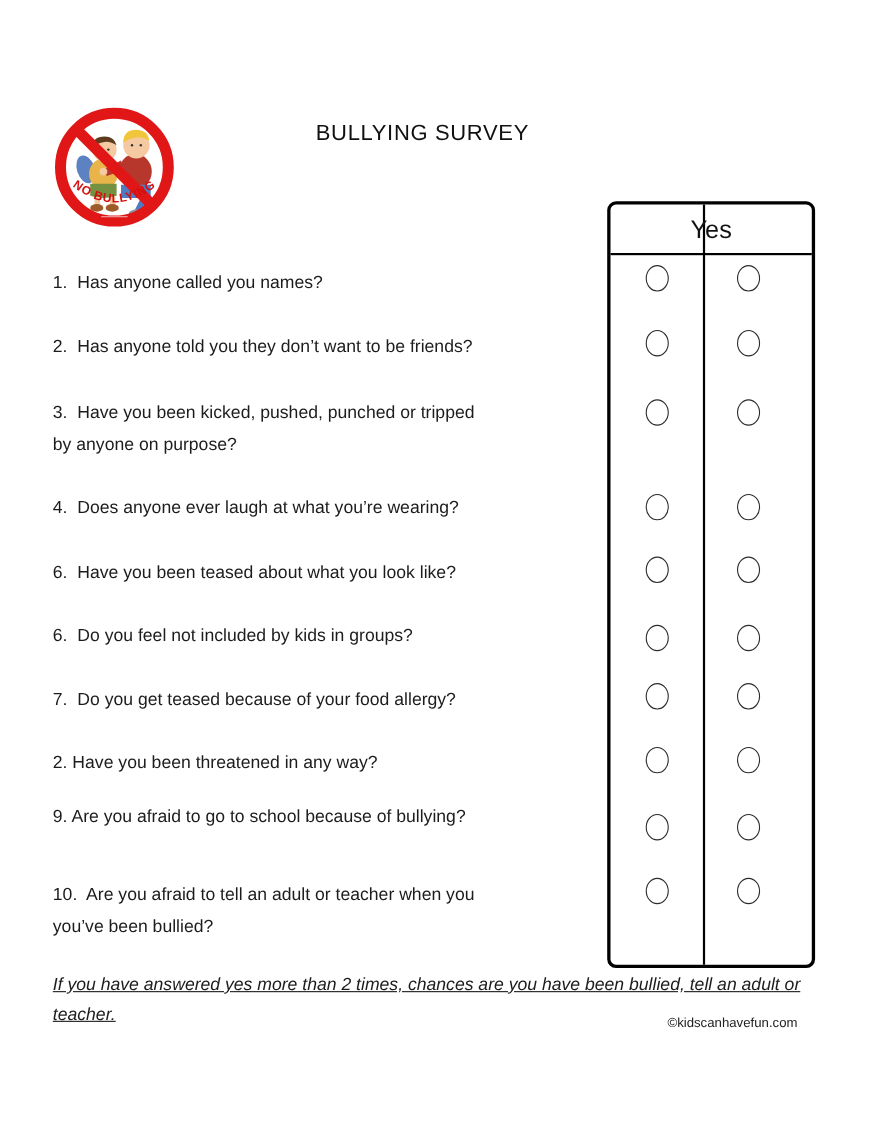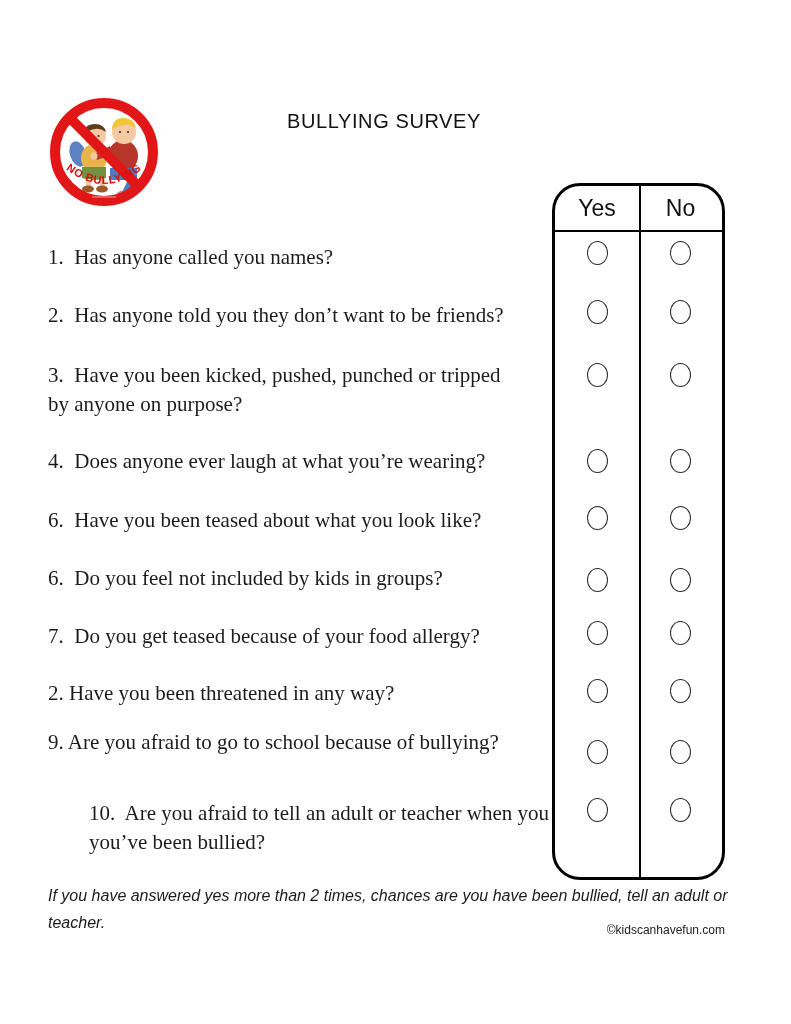--- a/index.html
+++ b/index.html
@@ -15,27 +15,27 @@
     width:112px;height:112px;
   }
   .title{
     position:absolute;top:110px;left:0;width:768px;
     margin:0;text-align:center;
     font-size:20px;font-weight:400;letter-spacing:0.6px;
     color:#111;
   }
   .question{
     position:absolute;left:48px;
-    font-size:21px;line-height:29px;
-    color:#1c1c1c;white-space:pre;font-family:Liberation Serif, serif;
+    font-size:16px;line-height:29px;
+    color:#1c1c1c;white-space:pre;
   }
   .panel{
     position:absolute;left:552px;top:183px;
-    width:173px;height:697px;
-    border:3px solid #000;border-radius:28px;
+    width:189px;height:697px;
+    border:3px solid #000;border-radius:8px;
     box-sizing:border-box;background:#fff;
   }
   .panel-header{
     position:absolute;top:0;left:0;right:0;height:44px;
     border-bottom:2.5px solid #000;
     display:flex;
   }
   .hcell{
     width:84px;display:flex;align-items:center;justify-content:center;
     font-size:23px;color:#111;
@@ -46,21 +46,21 @@
     background:#000;
   }
   .bubble{
     position:absolute;width:21px;height:24px;
     border:1.4px solid #2b2b2b;border-radius:50%;
     box-sizing:border-box;background:#fff;
   }
   .note{
     position:absolute;left:48px;top:882px;margin:0;
     font-style:italic;font-size:16px;line-height:27px;
-    color:#1c1c1c;white-space:pre;
+    color:#1c1c1c;white-space:pre;text-decoration:underline;
   }
   .credit{
     position:absolute;top:923px;right:66px;margin:0;
     font-size:12px;color:#222;
   }
 </style>
 </head>
 <body>
 
 <div class="page">
@@ -111,29 +111,28 @@
       <div class="question" style="top: 243px;">1.  Has anyone called you names?</div>
       <div class="question" style="top: 301px;">2.  Has anyone told you they don’t want to be friends?</div>
       <div class="question" style="top: 361px;">3.  Have you been kicked, pushed, punched or tripped
 by anyone on purpose?</div>
       <div class="question" style="top: 447px;">4.  Does anyone ever laugh at what you’re wearing?</div>
       <div class="question" style="top: 506px;">6.  Have you been teased about what you look like?</div>
       <div class="question" style="top: 564px;">6.  Do you feel not included by kids in groups?</div>
       <div class="question" style="top: 622px;">7.  Do you get teased because of your food allergy?</div>
       <div class="question" style="top: 679px;">2. Have you been threatened in any way?</div>
       <div class="question" style="top: 728px;">9. Are you afraid to go to school because of bullying?</div>
-      <div class="question" style="top: 799px; margin-left: 41px;">10.  Are you afraid to tell an adult or teacher when you
+      <div class="question" style="top: 799px;">10.  Are you afraid to tell an adult or teacher when you
 you’ve been bullied?</div>
     </div>
 
   <div class="panel" id="panel">
     <div class="divider"></div>
     <div class="panel-header">
       <div class="hcell">Yes</div>
-      <div class="hcell">No</div>
     </div>
   <div class="bubble" style="left: 31.5px; top: 55px;"></div>
       <div class="bubble" style="left: 114.5px; top: 55px;"></div>
       <div class="bubble" style="left: 31.5px; top: 114px;"></div>
       <div class="bubble" style="left: 114.5px; top: 114px;"></div>
       <div class="bubble" style="left: 31.5px; top: 177px;"></div>
       <div class="bubble" style="left: 114.5px; top: 177px;"></div>
       <div class="bubble" style="left: 31.5px; top: 263px;"></div>
       <div class="bubble" style="left: 114.5px; top: 263px;"></div>
       <div class="bubble" style="left: 31.5px; top: 320px;"></div>

